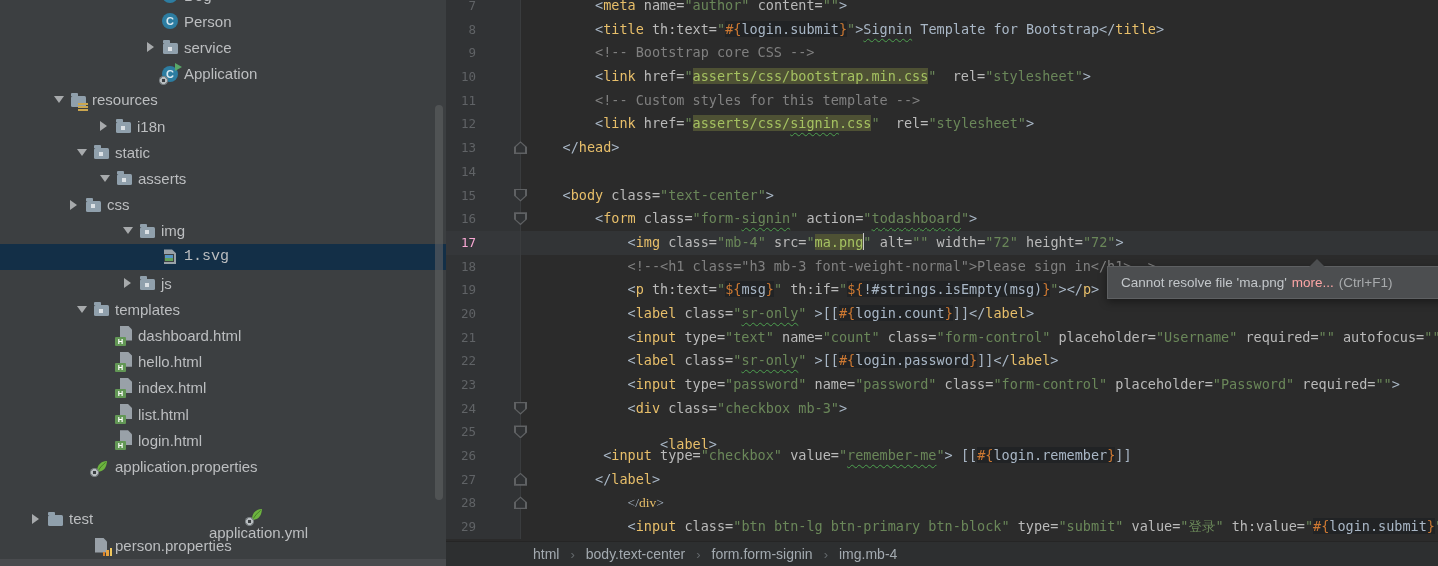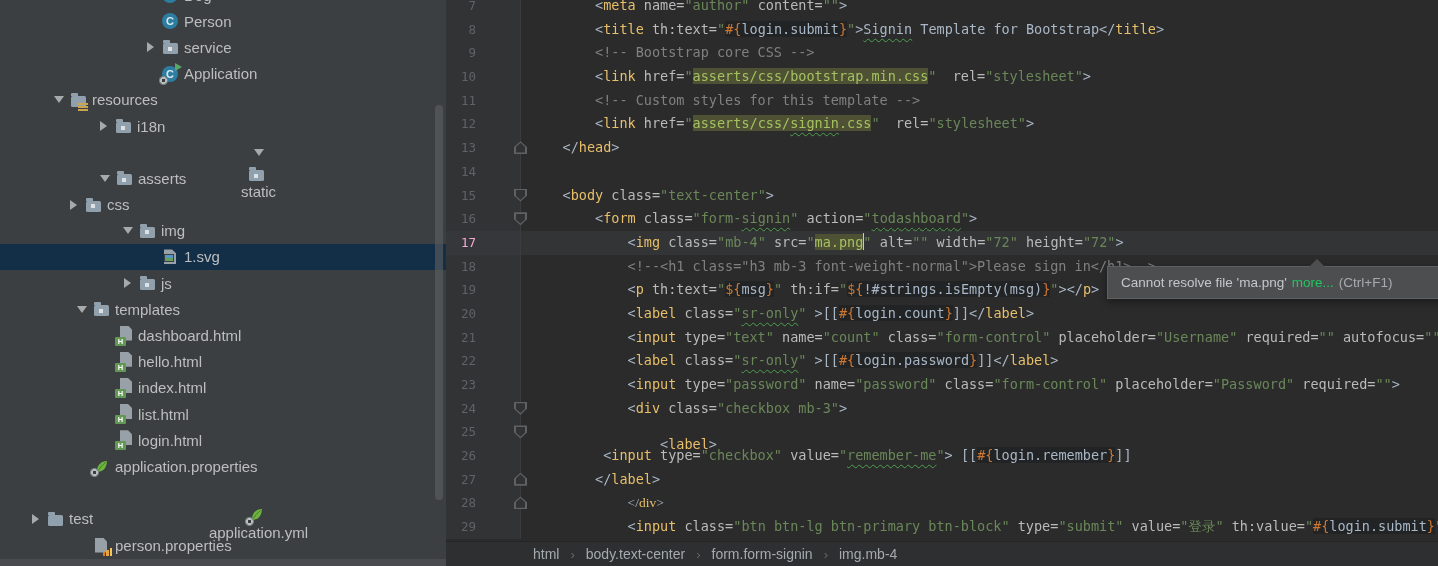--- a/index.html
+++ b/index.html
@@ -2,21 +2,21 @@
 <html><head>
 <meta charset="utf-8">
 <style>
   html,body{margin:0;padding:0;background:#1e1e1e;}
   .stage{position:relative;width:1438px;height:566px;overflow:hidden;background:#2B2B2B;font-family:"Liberation Sans",sans-serif;}
 
   
   .tree{position:absolute;left:0;top:0;width:446px;height:566px;background:#3C3F41;overflow:hidden;}
   .tree-inner{margin-top:-18px;}
   .trow{height:26.2px;display:flex;align-items:center;font-size:15px;color:#BCBEC0;white-space:nowrap;}
-  .trow.sel{background:#132F47;}
+  .trow.sel{background:#132F47;font-family:Liberation Mono, monospace;}
   .chev{width:21px;height:26px;flex:none;display:flex;align-items:center;justify-content:center;}
   .chev.exp::before{content:"";border-left:5.5px solid transparent;border-right:5.5px solid transparent;border-top:7px solid #A7AAAC;}
   .chev.col::before{content:"";border-top:5.5px solid transparent;border-bottom:5.5px solid transparent;border-left:7px solid #A7AAAC;}
   .tico{width:18px;height:18px;margin-right:5px;position:relative;flex:none;display:flex;align-items:center;justify-content:center;}
   .cls-circle{width:16px;height:16px;border-radius:50%;background:#2D7DA1;color:#D9E8F0;font:bold 11px/16px "Liberation Sans",sans-serif;text-align:center;display:block;}
   .run-arrow{position:absolute;top:-2px;right:-3px;width:0;height:0;border-left:7px solid #59A869;border-top:4.5px solid transparent;border-bottom:4.5px solid transparent;}
   .gear-dot{position:absolute;bottom:-2px;left:-2px;width:9px;height:9px;border-radius:50%;background:radial-gradient(circle,#3A3E41 0 1.8px,#B8BDC0 1.9px 3.4px,#7E8487 3.5px);}
   .folder{width:15px;height:11px;background:#90A0AC;border-radius:1.5px;position:relative;display:block;margin-top:3px;}
   .folder::before{content:"";position:absolute;top:-3px;left:0;width:7px;height:3px;background:#90A0AC;border-radius:1px 1px 0 0;}
   .fdot{position:absolute;top:3.5px;left:5.5px;width:4px;height:4px;background:#DCE1E5;}
@@ -57,21 +57,21 @@
   .tk.x{color:#A9B7C6;text-align:right;}
   .tk.o{color:#CC7832;}
   .tk.bg{background:#212325;}
   .tk.hl{background:#4E5134;color:#A5C261;}
   .tk.sq{text-decoration:underline;text-decoration-style:wavy;text-decoration-color:#4DA150;text-decoration-thickness:1px;text-underline-offset:3.5px;}
   .caret{display:inline-block;width:1.7px;height:17px;background:#C8C8C8;vertical-align:text-bottom;margin:0 -0.85px;position:relative;z-index:3;}
 
   
   .tooltip{position:absolute;left:661px;top:266px;width:352px;height:33px;box-sizing:border-box;background:#4C4E50;border:1px solid #5E6062;box-shadow:0 3px 8px rgba(0,0,0,.4);display:flex;align-items:center;padding:0 13px;font-size:13.5px;color:#C3C7CA;z-index:10;white-space:nowrap;}
   .tooltip .arrow{position:absolute;top:-8px;left:201px;width:0;height:0;border-left:8px solid transparent;border-right:8px solid transparent;border-bottom:8px solid #4C4E50;}
-  .tooltip .tlink{color:#22c55e;margin:0 5px;cursor:pointer;}
+  .tooltip .tlink{color:#fca5a5;margin:0 5px;cursor:pointer;}
   .tooltip .tshort{color:#A8ABAD;}
 
   
   .crumbs{position:absolute;left:446px;right:0;top:541px;height:25px;background:#2D2F30;border-top:1px solid #252525;display:flex;align-items:center;padding-left:87px;font-size:14px;color:#A3AAB0;box-sizing:border-box;}
   .crumb{margin-right:11px;}
   .csep{margin-right:11px;color:#63686B;font-size:13px;}
 </style>
 </head>
 <body>
 
@@ -121,21 +121,21 @@
         </div>
         <div class="trow" style="padding-left: 93px;">
           <span class="chev col"></span>
           <span class="tico">
             <span class="folder">
               <span class="fdot"></span>
             </span>
           </span>
           <span>i18n</span>
         </div>
-        <div class="trow" style="padding-left: 71px; flex-direction: column;">
+        <div class="trow" style="padding-left: 71px;">
           <span class="chev exp"></span>
           <span class="tico">
             <span class="folder">
               <span class="fdot"></span>
             </span>
           </span>
           <span>static</span>
         </div>
         <div class="trow" style="padding-left: 94px;">
           <span class="chev exp"></span>

